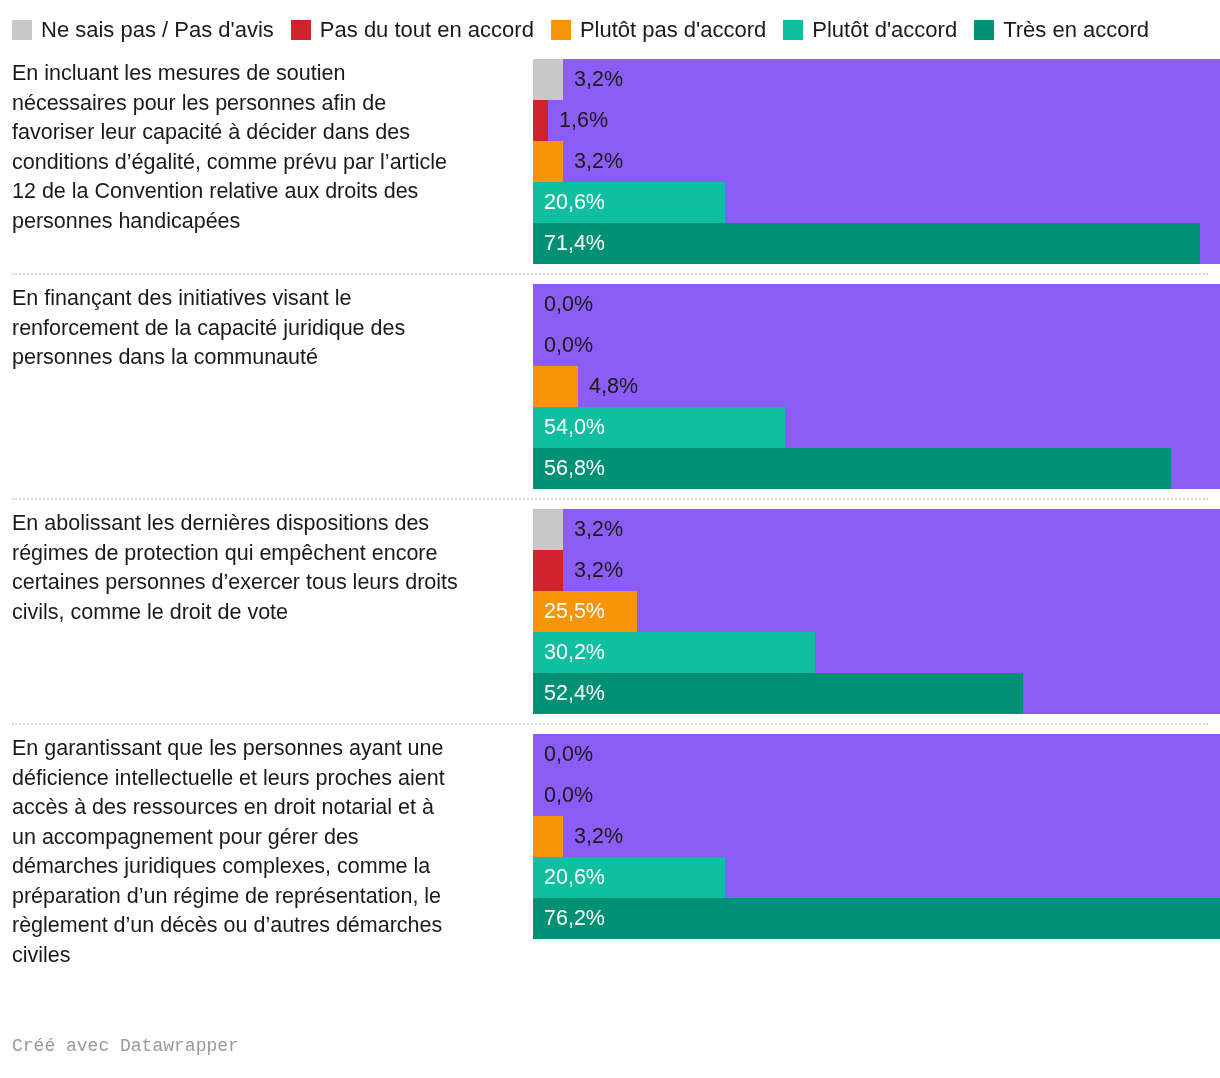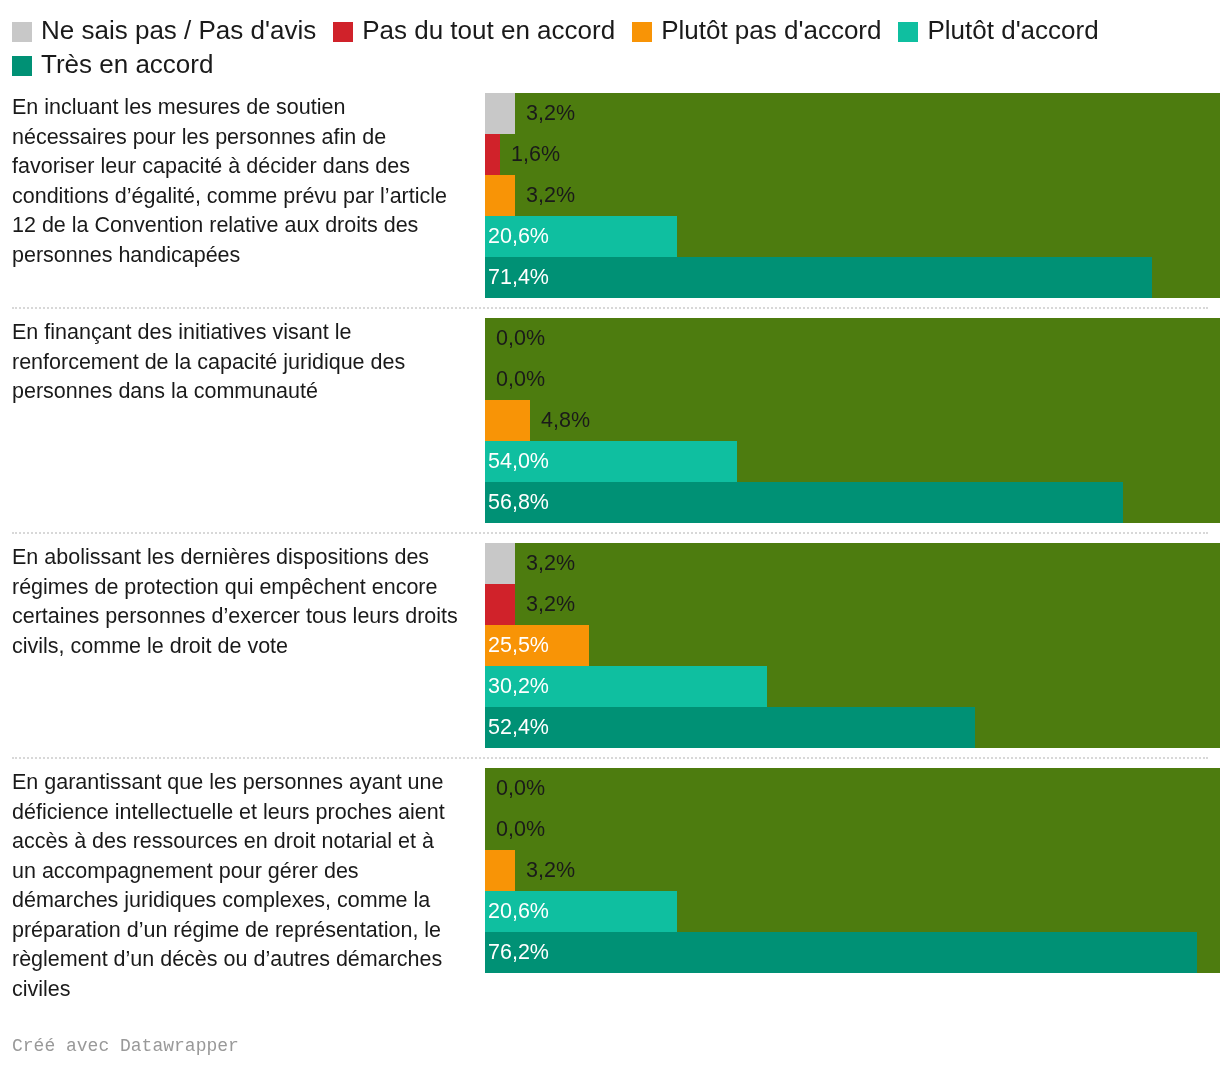--- a/index.html
+++ b/index.html
@@ -13,21 +13,21 @@
     font-family: "Liberation Sans", sans-serif;
     color: #1a1a1a;
     -webkit-font-smoothing: antialiased;
     position: relative;
     overflow: hidden;
   }
 
   
   .legend {
     padding: 13px 26px 0 12px;
-    font-size: 26px;
+    font-size: 22px;
     line-height: 34px;
     color: #1a1a1a;
   }
   .legend-item {
     display: inline;
     white-space: nowrap;
     margin-right: 17px;
   }
   .legend-swatch {
     display: inline-block;
@@ -61,43 +61,44 @@
     color: #1a1a1a;
   }
   .group-sep {
     border-top: 2px dotted #d8d8d8;
     height: 0;
     margin: 0 0 0 0;
     width: 100%;
   }
   .bars {
     flex: 1 1 auto;
-    background: #4d7c0f;
-    position: relative;
+    background: #8b5cf6;
+    position: relative;
+    margin-left: 48px;
   }
   .bar-row {
     position: relative;
     height: 41px;
     display: flex;
     align-items: center;
   }
   .bar {
     height: 41px;
     flex: 0 0 auto;
   }
   .bar-value {
     font-size: 21.5px;
     line-height: 41px;
     white-space: nowrap;
     pointer-events: none;
   }
   .bar-value.inside {
     color: #ffffff;
     position: absolute;
-    left: 3px;
+    left: 11px;
     top: 0;
   }
   .bar-value.outside {
     color: #1a1a1a;
     margin-left: 11px;
   }
 
   
   .footer {
     position: absolute;

